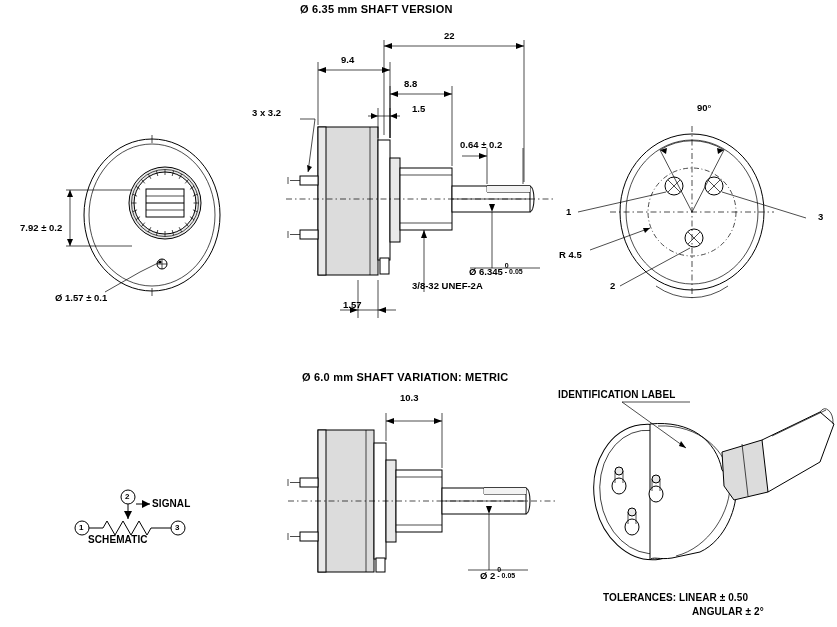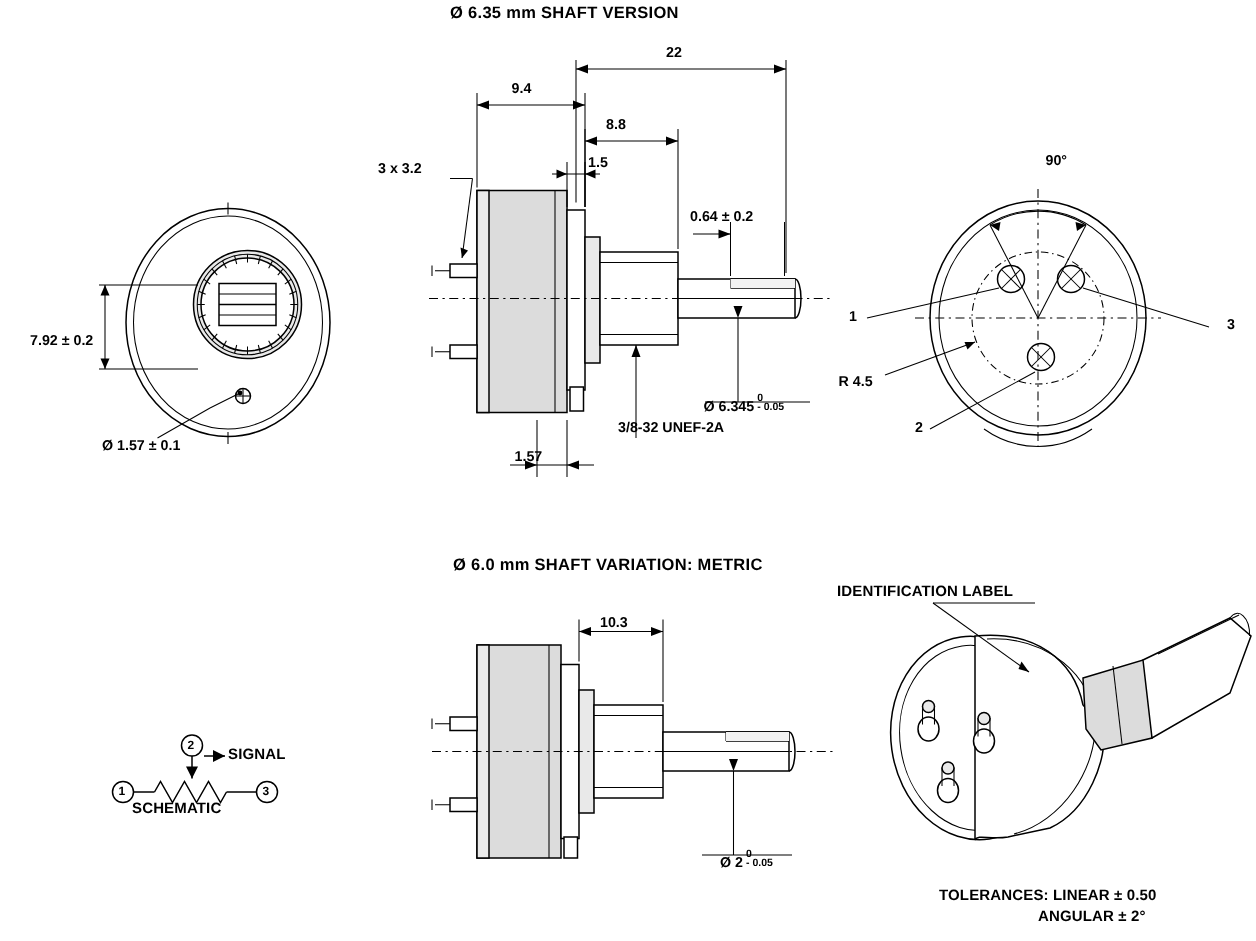--- a/index.html
+++ b/index.html
@@ -76,21 +76,21 @@
   <path d="M70,190 l-3,7 l6,0 z" fill="#000"></path>
   <path d="M70,246 l-3,-7 l6,0 z" fill="#000"></path>
   <line x1="66" y1="190" x2="132" y2="190" class="lnt"></line>
   <line x1="66" y1="246" x2="132" y2="246" class="lnt"></line>
 
   <line x1="105" y1="292" x2="140" y2="272" class="lnt"></line>
   <line x1="140" y1="272" x2="160" y2="262" class="lnt"></line>
   <circle cx="160" cy="262" r="1.6" fill="#000"></circle>
 </svg>
 <div class="tn" style="left:20px;top:222px;">7.92 ± 0.2</div>
-<div class="tn" style="left:68px;top:292px;">Ø 1.57 ± 0.1</div>
+<div class="tn" style="left:55px;top:292px;">Ø 1.57 ± 0.1</div>
 
 <svg width="837" height="627">
 
   <rect x="318" y="127" width="60" height="148" class="fillgg"></rect>
   <rect x="318" y="127" width="8" height="148" class="fillg"></rect>
   <line x1="370" y1="127" x2="370" y2="275" class="lnt"></line>
 
   <rect x="378" y="140" width="12" height="120" class="fillw"></rect>
   <rect x="390" y="158" width="10" height="84" class="fillg"></rect>
 
@@ -162,21 +162,21 @@
   <line x1="424" y1="230" x2="424" y2="292" class="lnt"></line>
   <path d="M424,230 l-3,8 l6,0 z" fill="#000"></path>
 
   <line x1="492" y1="212" x2="492" y2="268" class="lnt"></line>
   <path d="M492,212 l-3,-8 l6,0 z" fill="#000"></path>
   <line x1="470" y1="268" x2="540" y2="268" class="lnt"></line>
 </svg>
 <div class="tn" style="left:444px;top:30px;">22</div>
 <div class="tn" style="left:341px;top:54px;">9.4</div>
 <div class="tn" style="left:404px;top:78px;">8.8</div>
-<div class="tn" style="left:392px;top:103px;">1.5</div>
+<div class="tn" style="left:412px;top:103px;">1.5</div>
 <div class="tn" style="left:252px;top:107px;">3 x 3.2</div>
 <div class="tn" style="left:444px;top:139px;margin-left:16px;">0.64 ± 0.2</div>
 <div class="tn" style="left:343px;top:299px;">1.57</div>
 <div class="tn" style="left:412px;top:280px;">3/8-32 UNEF-2A</div>
 <div class="tn" style="left:469px;top:264px;">
   <span>Ø 6.345</span><span style="display:inline-block;position:relative;top:-1px;margin-left:2px;">
     <span class="sub" style="display:block;line-height:6px;">0</span>
     <span class="sub" style="display:block;line-height:6px;">- 0.05</span>
   </span>
 </div>
@@ -257,21 +257,21 @@
   <line x1="386" y1="413" x2="386" y2="441" class="lnt"></line>
   <line x1="442" y1="413" x2="442" y2="468" class="lnt"></line>
   <line x1="386" y1="421" x2="442" y2="421" class="lnt"></line>
   <path d="M386,421 l8,-3 l0,6 z" fill="#000"></path>
   <path d="M442,421 l-8,-3 l0,6 z" fill="#000"></path>
 
   <line x1="489" y1="514" x2="489" y2="570" class="lnt"></line>
   <path d="M489,514 l-3,-8 l6,0 z" fill="#000"></path>
   <line x1="468" y1="570" x2="528" y2="570" class="lnt"></line>
 </svg>
-<div class="tn" style="left:400px;top:410px;">10.3</div>
+<div class="tn" style="left:400px;top:392px;">10.3</div>
 <div class="tn" style="left:480px;top:568px;">
   <span>Ø 2</span><span style="display:inline-block;position:relative;top:-1px;margin-left:2px;">
     <span class="sub" style="display:block;line-height:6px;">0</span>
     <span class="sub" style="display:block;line-height:6px;">- 0.05</span>
   </span>
 </div>
 
 <svg width="837" height="627">
 
   <circle cx="82" cy="528" r="7" class="fillw"></circle>
@@ -325,14 +325,14 @@
     <path d="M628,524 l0,-12 l8,0 l0,12" class="lnt"></path>
     <ellipse cx="632" cy="512" rx="4" ry="4" class="fillg"></ellipse>
   </g>
 
   <line x1="622" y1="402" x2="690" y2="402" class="lnt"></line>
   <line x1="622" y1="402" x2="686" y2="448" class="lnt"></line>
   <path d="M686,448 l-7,-2 l2,-5 z" fill="#000"></path>
 </svg>
 <div class="t" style="left:558px;top:389px;">IDENTIFICATION LABEL</div>
 
-<div class="t" style="left:603px;top:592px;margin-left:23px;">TOLERANCES: LINEAR ± 0.50</div>
+<div class="t" style="left:603px;top:592px;">TOLERANCES: LINEAR ± 0.50</div>
 <div class="t" style="left:692px;top:606px;">ANGULAR ± 2°</div>
 
 </body></html>

